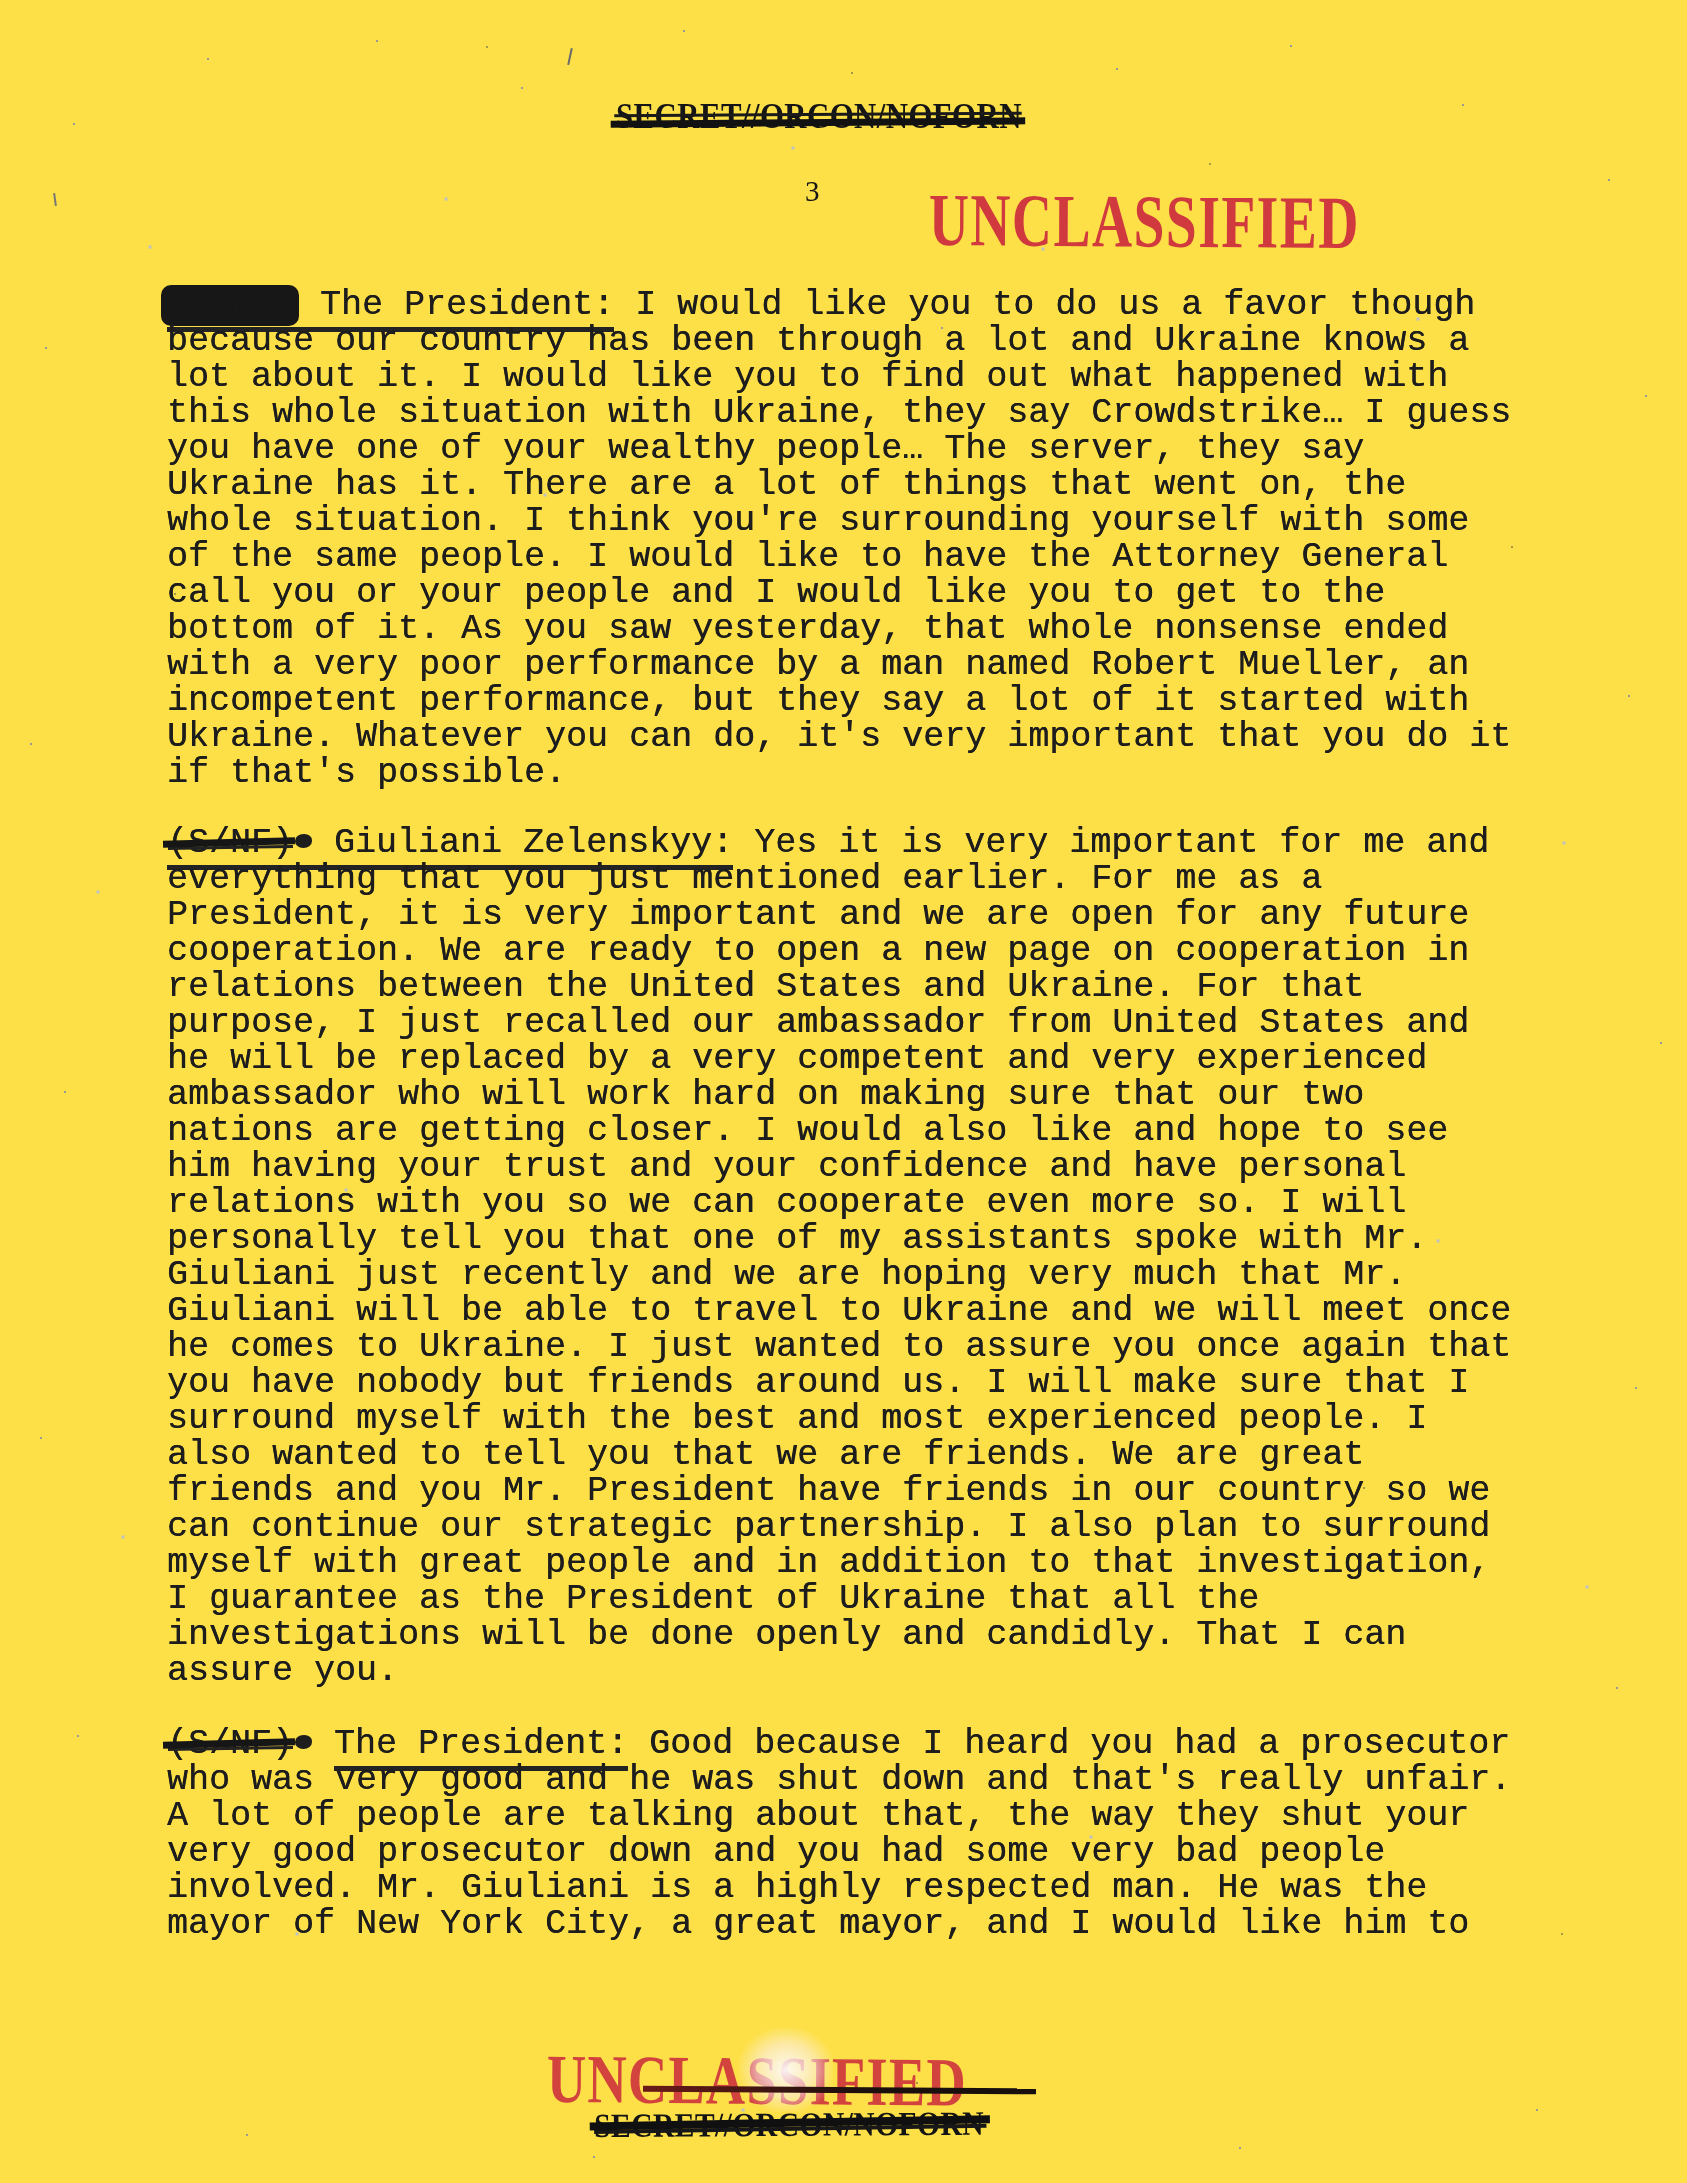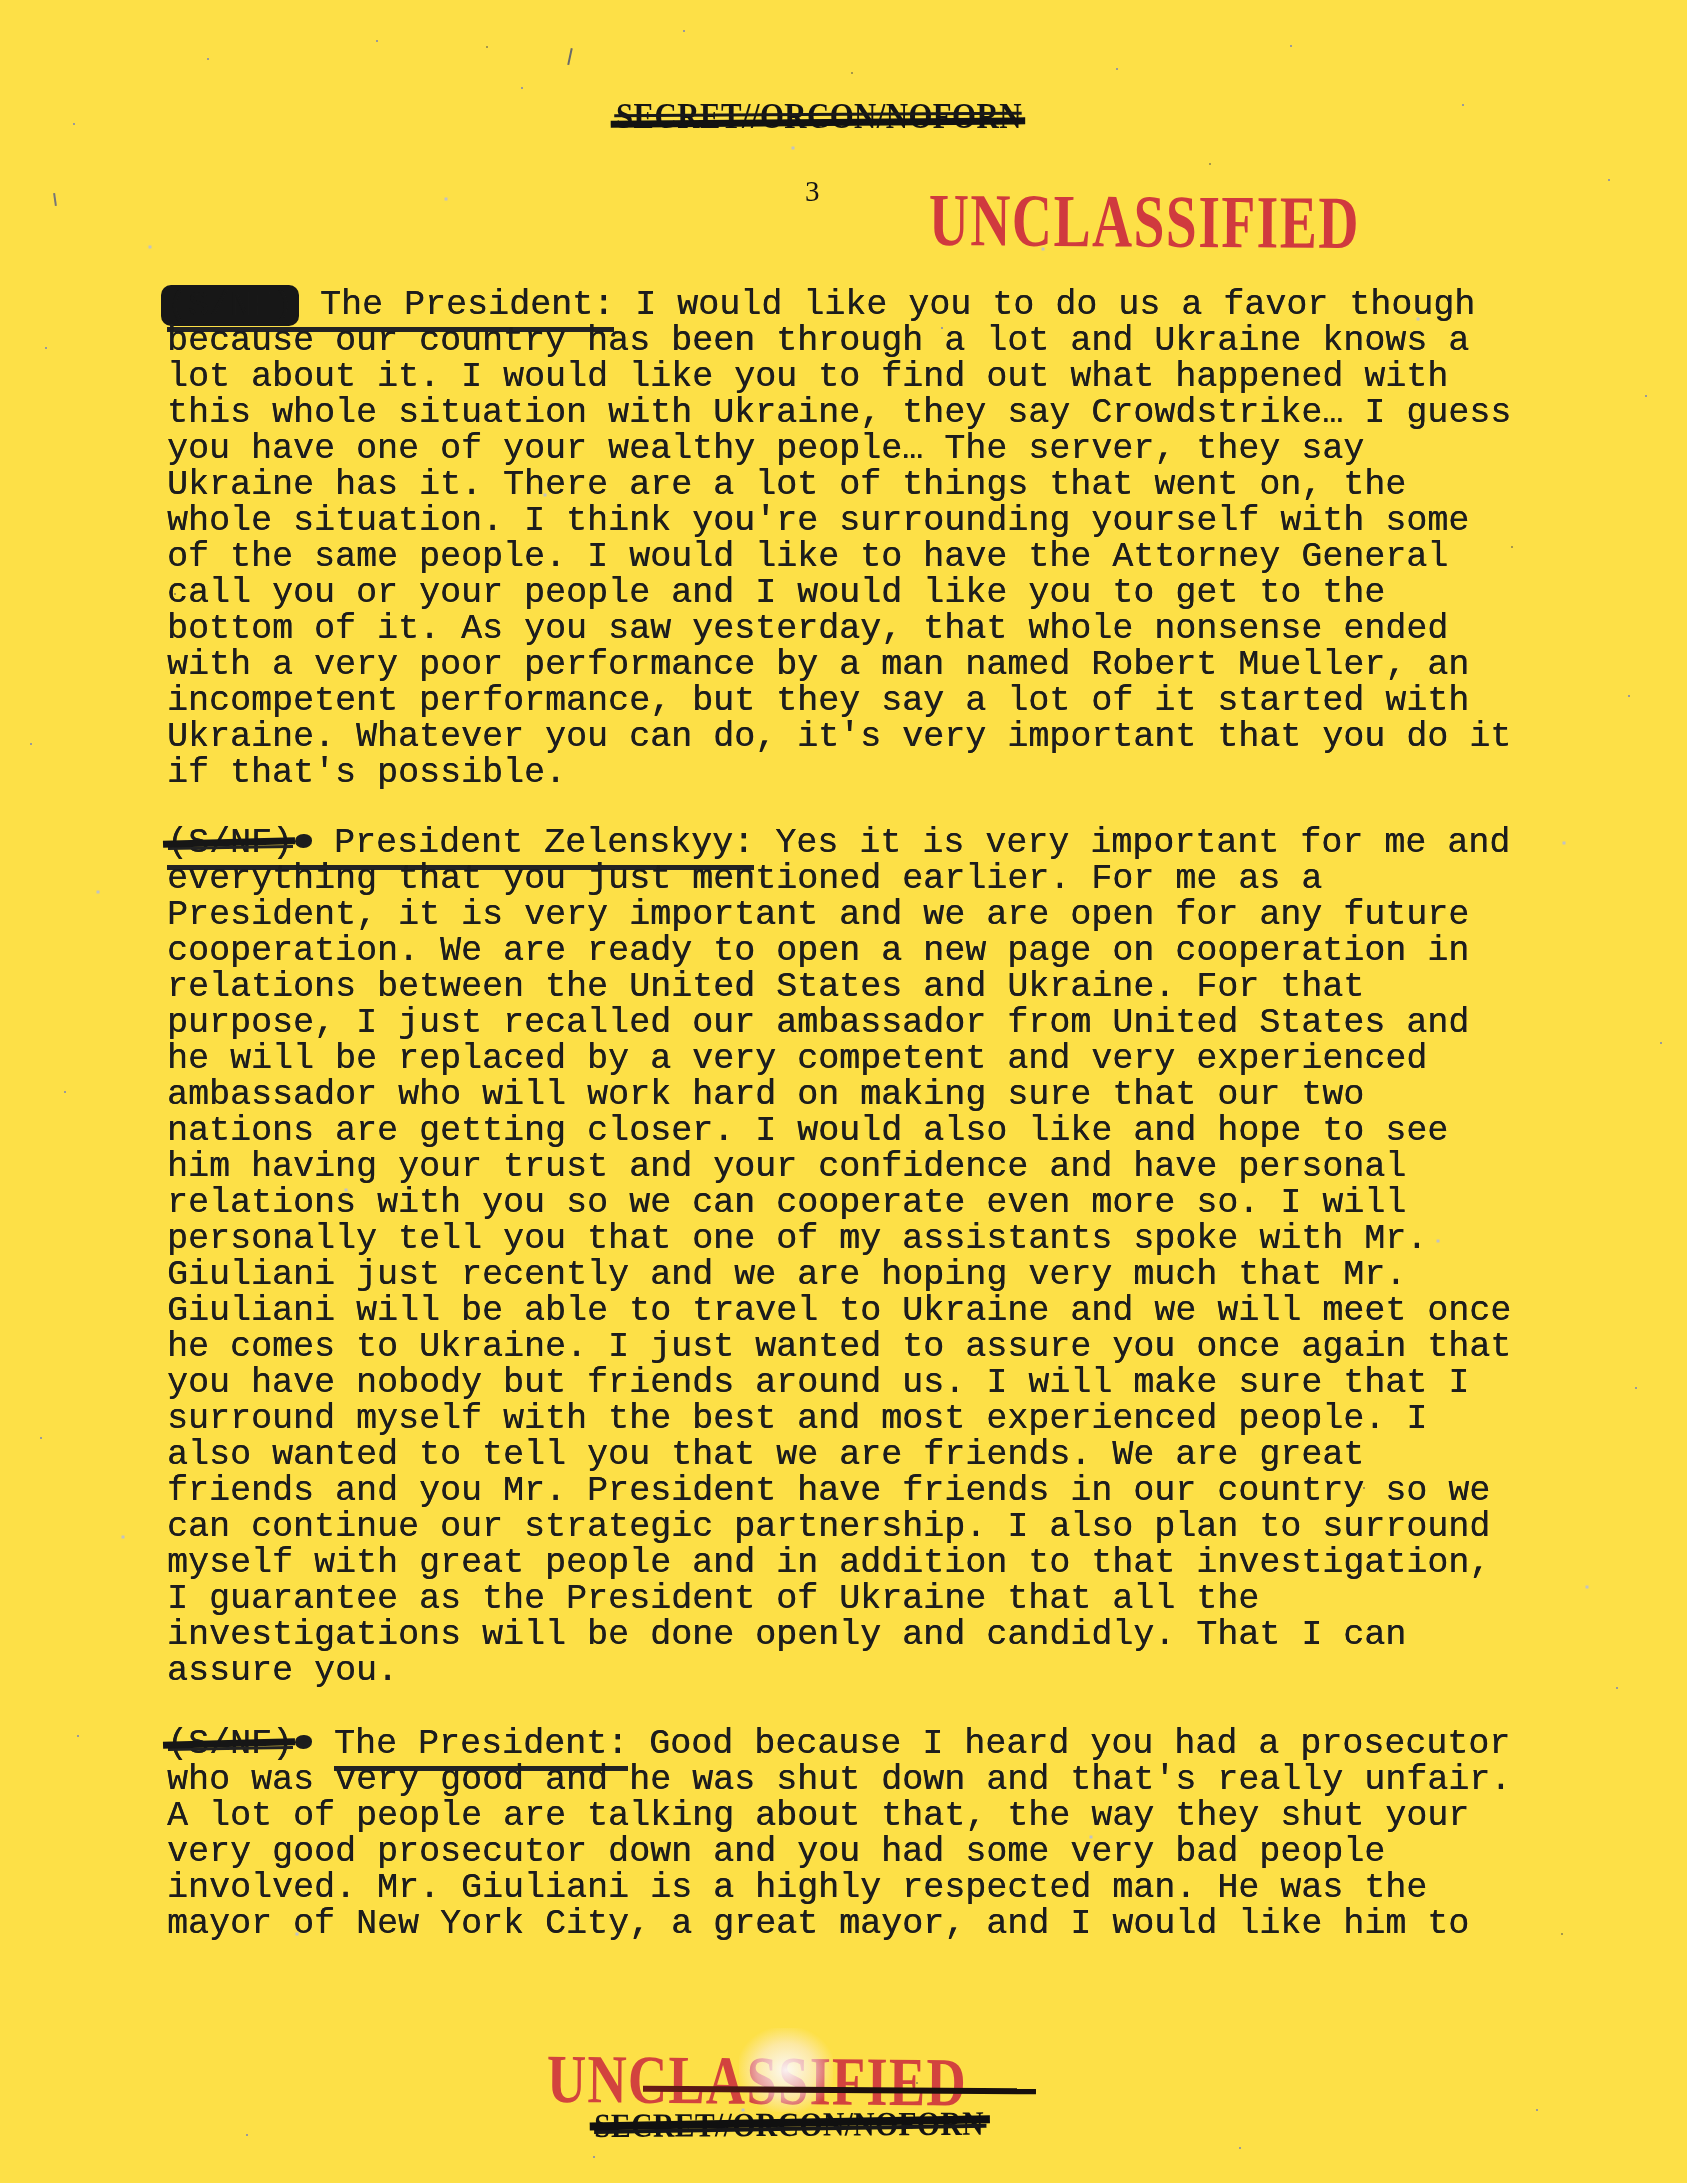--- a/index.html
+++ b/index.html
@@ -96,21 +96,21 @@
 Ukraine has it. There are a lot of things that went on, the
 whole situation. I think you're surrounding yourself with some
 of the same people. I would like to have the Attorney General
 call you or your people and I would like you to get to the
 bottom of it. As you saw yesterday, that whole nonsense ended
 with a very poor performance by a man named Robert Mueller, an
 incompetent performance, but they say a lot of it started with
 Ukraine. Whatever you can do, it's very important that you do it
 if that's possible.</span></p>
 
-    <p class="para para2"><span class="uline"><span class="snf-struck">(S/NF)</span><span class="blob"></span> <span class="speaker">President Zelenskyy:</span></span><span class="ptext"> Yes it is very important for me and
+    <p class="para para2"><span class="uline"><span class="snf-struck">(S/NF)</span><span class="blob"></span> <span class="speaker">Giuliani Zelenskyy:</span></span><span class="ptext"> Yes it is very important for me and
 everything that you just mentioned earlier. For me as a
 President, it is very important and we are open for any future
 cooperation. We are ready to open a new page on cooperation in
 relations between the United States and Ukraine. For that
 purpose, I just recalled our ambassador from United States and
 he will be replaced by a very competent and very experienced
 ambassador who will work hard on making sure that our two
 nations are getting closer. I would also like and hope to see
 him having your trust and your confidence and have personal
 relations with you so we can cooperate even more so. I will

